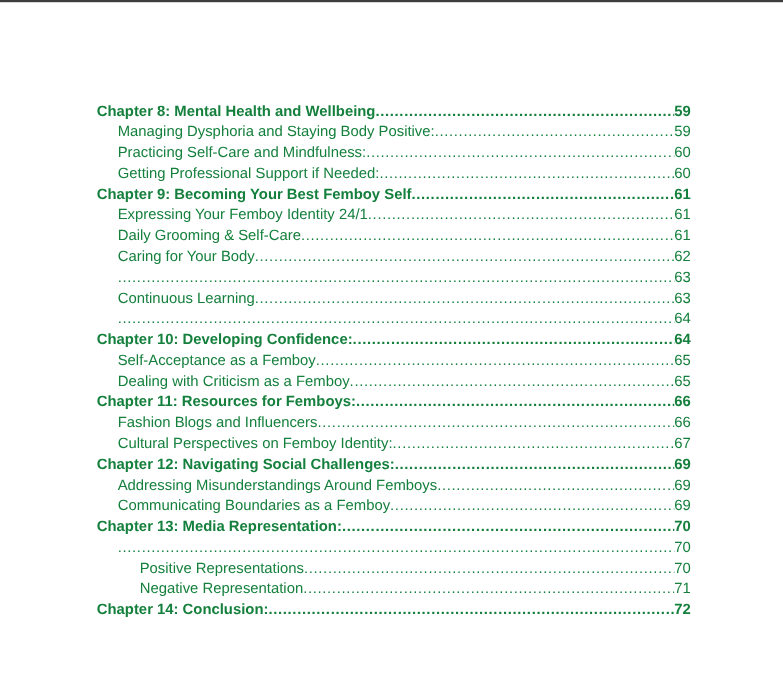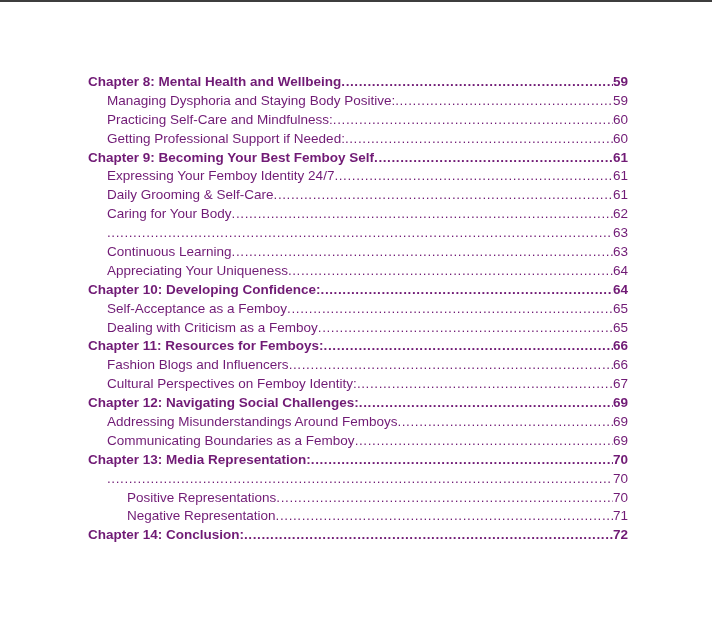--- a/index.html
+++ b/index.html
@@ -20,24 +20,24 @@
   }
   .document-page {
     position: absolute;
     top: 0; left: 0;
     width: 712px;
     height: 619px;
     background: #ffffff;
   }
   .toc-list {
     position: absolute;
-    top: 73px;
+    top: 92px;
     left: 88px;
     width: 540px;
-    color: #701a75;
+    color: #15803d;
     font-size: 13.5px;
   }
   .toc-row {
     display: flex;
     align-items: baseline;
     height: 18.9px;
     line-height: 18.9px;
     white-space: nowrap;
     cursor: pointer;
   }
@@ -81,21 +81,21 @@
         <span class="toc-label">Getting Professional Support if Needed:</span>
         <span class="toc-leader">............................................................................................................................................................................................................................</span>
         <span class="toc-page">60</span>
       </div>
       <div class="toc-row level-0 bold">
         <span class="toc-label">Chapter 9: Becoming Your Best Femboy Self</span>
         <span class="toc-leader">............................................................................................................................................................................................................................</span>
         <span class="toc-page">61</span>
       </div>
       <div class="toc-row level-1">
-        <span class="toc-label">Expressing Your Femboy Identity 24/7</span>
+        <span class="toc-label">Expressing Your Femboy Identity 24/1</span>
         <span class="toc-leader">............................................................................................................................................................................................................................</span>
         <span class="toc-page">61</span>
       </div>
       <div class="toc-row level-1">
         <span class="toc-label">Daily Grooming &amp; Self-Care</span>
         <span class="toc-leader">............................................................................................................................................................................................................................</span>
         <span class="toc-page">61</span>
       </div>
       <div class="toc-row level-1">
         <span class="toc-label">Caring for Your Body</span>
@@ -105,21 +105,20 @@
       <div class="toc-row level-1">
         <span class="toc-leader">............................................................................................................................................................................................................................</span>
         <span class="toc-page">63</span>
       </div>
       <div class="toc-row level-1">
         <span class="toc-label">Continuous Learning</span>
         <span class="toc-leader">............................................................................................................................................................................................................................</span>
         <span class="toc-page">63</span>
       </div>
       <div class="toc-row level-1">
-        <span class="toc-label">Appreciating Your Uniqueness</span>
         <span class="toc-leader">............................................................................................................................................................................................................................</span>
         <span class="toc-page">64</span>
       </div>
       <div class="toc-row level-0 bold">
         <span class="toc-label">Chapter 10: Developing Confidence:</span>
         <span class="toc-leader">............................................................................................................................................................................................................................</span>
         <span class="toc-page">64</span>
       </div>
       <div class="toc-row level-1">
         <span class="toc-label">Self-Acceptance as a Femboy</span>

